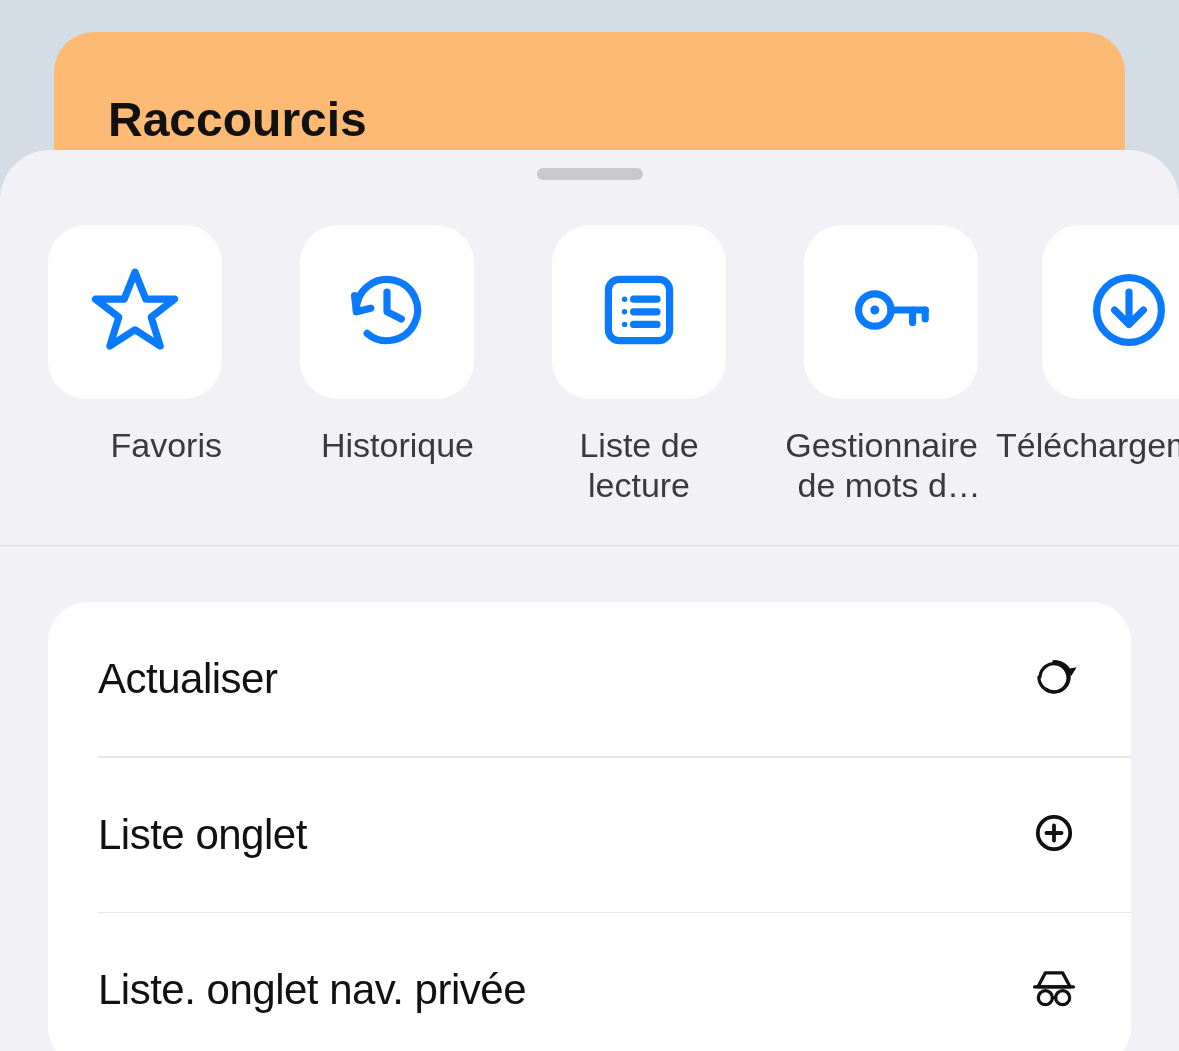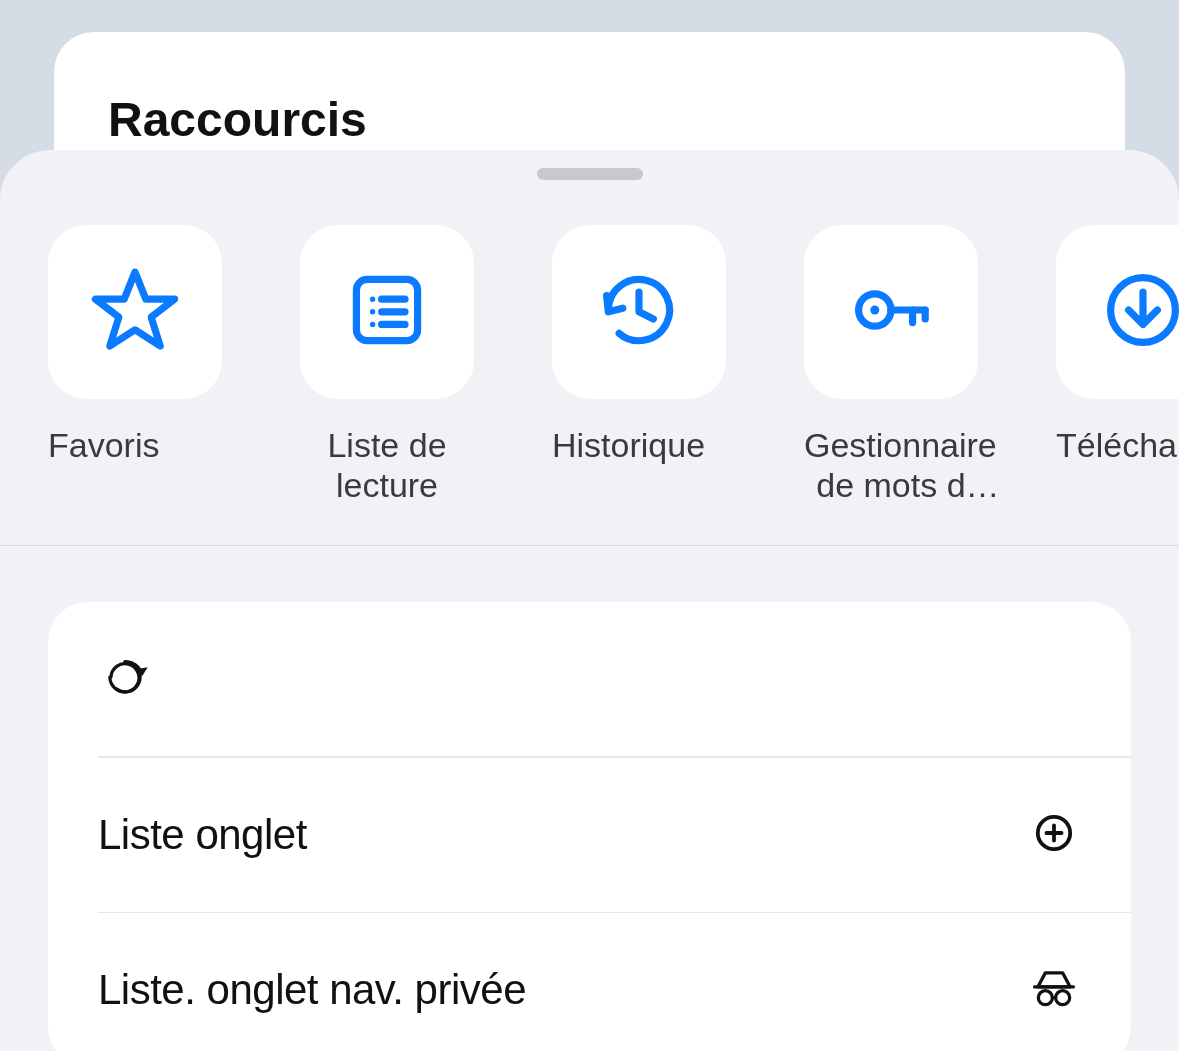--- a/index.html
+++ b/index.html
@@ -10,21 +10,21 @@
     background: #d4dde5;
     overflow: hidden;
   }
 
   
   .back-card {
     position: absolute;
     top: 32px;
     left: 54px;
     right: 54px;
-    background: #ffffff;
+    background: #fdba74;
     border-radius: 40px;
     padding: 60px 54px;
   }
   .back-card h1 {
     font-size: 48px;
     font-weight: 700;
     color: #111;
   }
 
   
@@ -53,21 +53,21 @@
     gap: 78px;
     padding: 45px 48px 40px 48px;
     overflow-x: hidden;
     border-bottom: 1.5px solid #dcdcdf;
   }
   .shortcut {
     flex: 0 0 auto;
     width: 174px;
     display: flex;
     flex-direction: column;
-    align-items: flex-start;
+    align-items: flex-end;
     cursor: pointer;
   }
   .shortcut:last-child {
     width: 160px; 
   }
   .shortcut .tile {
     width: 174px;
     height: 174px;
     background: #ffffff;
     border-radius: 38px;
@@ -156,50 +156,50 @@
           </svg>
         </span>
       </div>
       <div class="label">Favoris</div>
     </div>
 
     <div class="shortcut">
       <div class="tile">
         <span>
           <svg viewBox="0 0 100 100">
+            <path d="M16 50 A34 34 0 1 1 28 76"></path>
+            <polyline points="14,34 16,52 32,48"></polyline>
+            <polyline points="50,30 50,52 66,60"></polyline>
+          </svg>
+        </span>
+      </div>
+      <div class="label">Historique</div>
+    </div>
+
+    <div class="shortcut">
+      <div class="tile">
+        <span>
+          <svg viewBox="0 0 100 100">
             <rect x="16" y="16" width="68" height="68" rx="12"></rect>
             <circle cx="34" cy="38" r="3" fill="#0a7aff" stroke="none"></circle>
             <line x1="44" y1="38" x2="70" y2="38"></line>
             <circle cx="34" cy="52" r="3" fill="#0a7aff" stroke="none"></circle>
             <line x1="44" y1="52" x2="70" y2="52"></line>
             <circle cx="34" cy="66" r="3" fill="#0a7aff" stroke="none"></circle>
             <line x1="44" y1="66" x2="70" y2="66"></line>
           </svg>
         </span>
       </div>
       <div class="label">Liste de lecture</div>
     </div>
 
     <div class="shortcut">
       <div class="tile">
         <span>
           <svg viewBox="0 0 100 100">
-            <path d="M16 50 A34 34 0 1 1 28 76"></path>
-            <polyline points="14,34 16,52 32,48"></polyline>
-            <polyline points="50,30 50,52 66,60"></polyline>
-          </svg>
-        </span>
-      </div>
-      <div class="label">Historique</div>
-    </div>
-
-    <div class="shortcut">
-      <div class="tile">
-        <span>
-          <svg viewBox="0 0 100 100">
             <circle cx="32" cy="50" r="18"></circle>
             <circle cx="32" cy="50" r="5" fill="#0a7aff" stroke="none"></circle>
             <line x1="50" y1="50" x2="88" y2="50"></line>
             <line x1="74" y1="50" x2="74" y2="64"></line>
             <line x1="88" y1="50" x2="88" y2="60"></line>
           </svg>
         </span>
       </div>
       <div class="label">Gestionnaire de mots de p…</div>
     </div>
@@ -215,20 +215,21 @@
         </span>
       </div>
       <div class="label">Téléchargements</div>
     </div>
 
   </div>
 
   <div class="menu-list">
 
     <div class="menu-item">
+      <span class="text">Actualiser</span>
       <span class="icon">
         <svg viewBox="0 0 100 100">
           <path d="M24 50 A26 26 0 1 1 34 72"></path>
           <path d="M78 36 A28 28 0 0 0 50 22" stroke-width="0"></path>
           <path d="M50 22 A28 28 0 0 1 80 44"></path>
           <polygon points="82,48 92,32 68,36" fill="#111" stroke="none"></polygon>
           <path d="M22 50 A28 28 0 1 0 50 22"></path>
         </svg>
       </span>
     </div>

